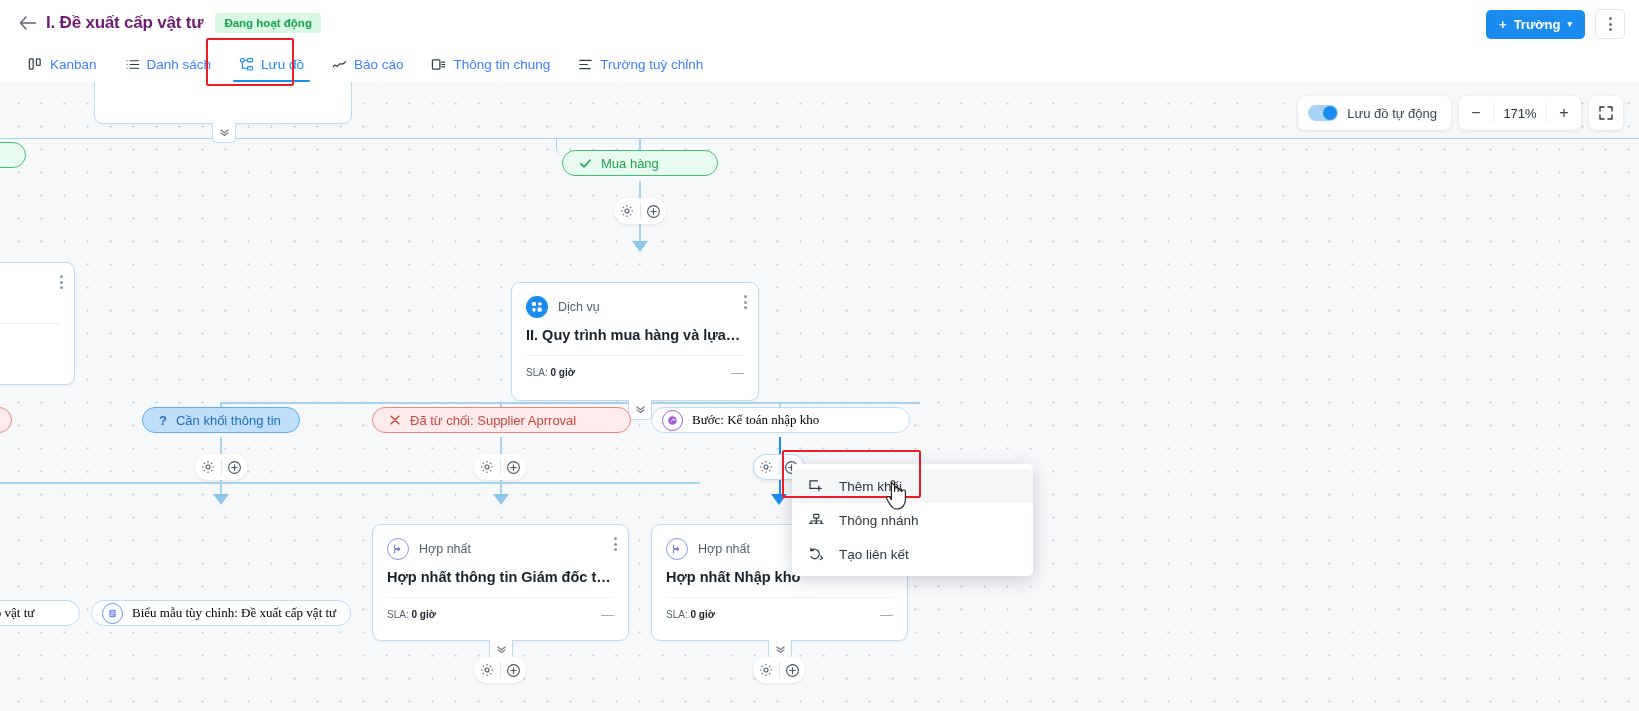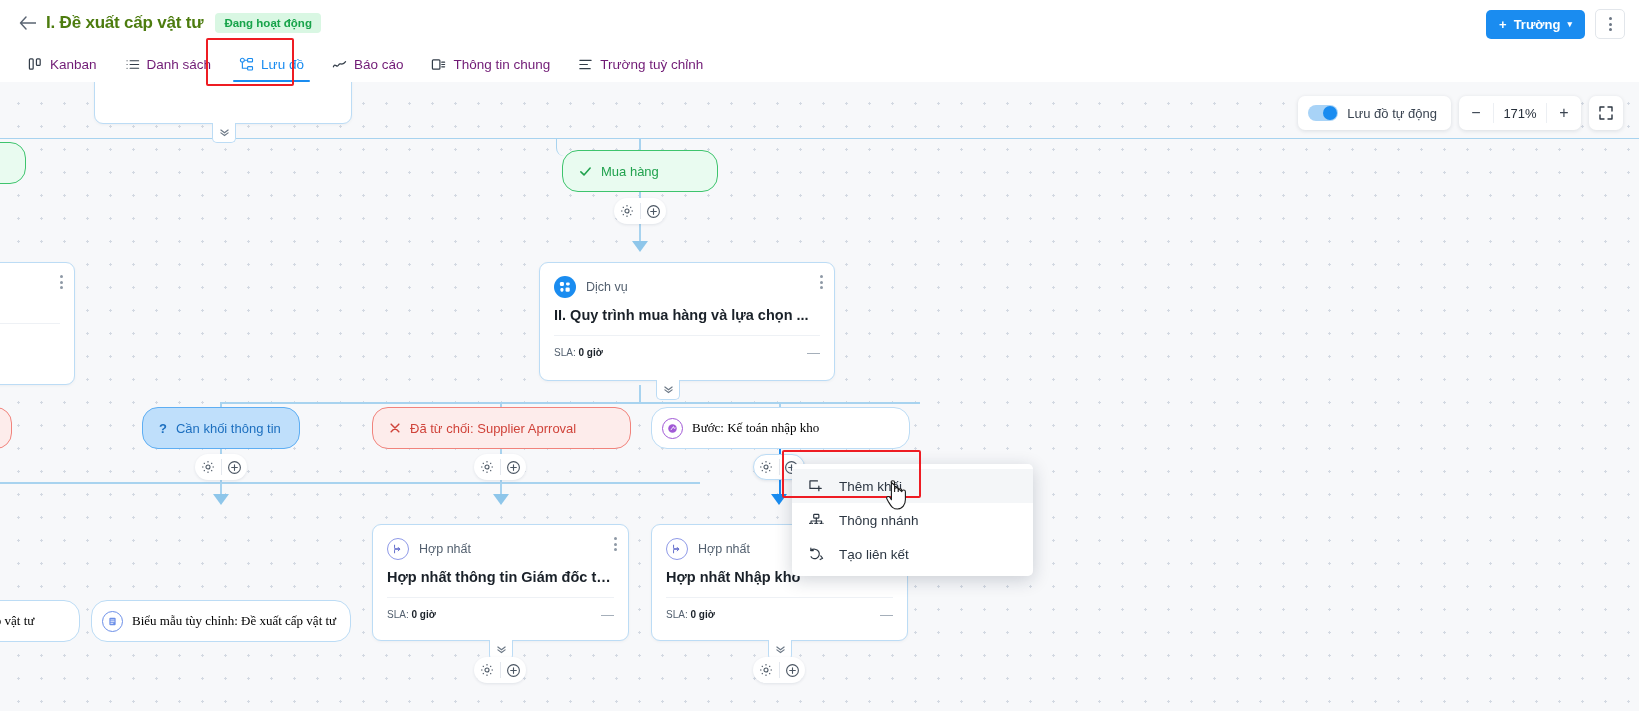--- a/index.html
+++ b/index.html
@@ -14,21 +14,21 @@
   
   .header {
     position: absolute; left: 0; top: 0; width: 1639px; height: 46px;
     background: #fff; display: flex; align-items: center; padding-left: 16px;
   }
   .back-arrow {
     width: 22px; height: 22px; display: flex; align-items: center; justify-content: center;
     color: #5a6472; font-size: 17px; cursor: pointer; margin-right: 8px;
   }
   .page-title {
-    font-size: 17px; font-weight: bold; color: #4d7c0f; letter-spacing: -0.2px;
+    font-size: 17px; font-weight: bold; color: #701a75; letter-spacing: -0.2px;
   }
   .status-badge {
     margin-left: 12px; background: #d9f7e3; color: #17a34a;
     font-size: 11.5px; font-weight: bold; padding: 4px 9px; border-radius: 4px;
   }
   .header-right {
     position: absolute; right: 14px; top: 9px; display: flex; align-items: center; gap: 10px;
   }
   .btn-primary {
     background: #1a8cf0; color: #fff; border: none; border-radius: 5px;
@@ -44,21 +44,21 @@
   }
   .kebab-btn i { width: 3px; height: 3px; border-radius: 50%; background: #6b7684; display: block; }
 
   
   .tabs {
     position: absolute; left: 0; top: 46px; width: 1639px; height: 36px;
     display: flex; align-items: center; padding-left: 16px; gap: 4px; background: #fff;
   }
   .tab {
     display: flex; align-items: center; gap: 7px; height: 36px;
-    padding: 0 12px; font-size: 13.5px; color: #701a75; cursor: pointer;
+    padding: 0 12px; font-size: 13.5px; color: #3b82f6; cursor: pointer;
     position: relative; white-space: nowrap;
   }
   .tab.active { color: #1a8cf0; font-weight: normal; text-align: center; }
   .tab.active::after {
     content: ""; position: absolute; left: 6px; right: 6px; bottom: 0;
     height: 2.5px; background: #1a8cf0; border-radius: 2px;
   }
   .tab svg { display: block; }
   .tab-highlight {
     position: absolute; left: 206px; top: 38px; width: 88px; height: 48px;
@@ -113,21 +113,21 @@
   .nc-dots { position: absolute; right: 11px; top: 12px; display: flex; flex-direction: column; gap: 2.5px; cursor: pointer; }
   .nc-dots i { width: 3px; height: 3px; border-radius: 50%; background: #8e99a6; display: block; }
   .collapse-tab {
     position: absolute; width: 24px; height: 20px; background: #fff; border: 1.5px solid #bcdcf5;
     border-radius: 0 0 5px 5px; display: flex; align-items: center; justify-content: center;
     color: #6c7886; font-size: 11px; cursor: pointer; border-top: none;
   }
   .icon-circle { width: 22px; height: 22px; border-radius: 50%; display: flex; align-items: center; justify-content: center; flex: none; }
 
   .pill {
-    position: absolute; height: 42px; border-radius: 16px; display: flex; align-items: center;
+    position: absolute; height: 26px; border-radius: 16px; display: flex; align-items: center;
     gap: 9px; padding: 0 16px; font-size: 13px; white-space: nowrap;
   }
   .pill-green { background: #e9fbf0; border: 1.5px solid #3ec46d; color: #21a24e; }
   .pill-blue  { background: #bfdffb; border: 1.5px solid #5eaef3; color: #1c6fbf; }
   .pill-red   { background: #fdeceb; border: 1.5px solid #f1837c; color: #d0433a; }
   .pill-white { background: #fff; border: 1.5px solid #bcdcf5; color: #000000; font-family: Liberation Serif, serif; }
 
   .gp-group {
     position: absolute; height: 26px; background: #fff; border-radius: 14px;
     display: flex; align-items: center; box-shadow: 0 1px 3px rgba(30,50,80,.10); z-index: 6;
@@ -351,21 +351,21 @@
       </div>
       <div class="gp-sep"></div>
       <div class="gp-btn">
         <svg width="15" height="15" viewBox="0 0 16 16">
             <circle cx="8" cy="8" r="6.3" stroke="#4b5663" stroke-width="1.2" fill="none"></circle>
             <path d="M8 5v6M5 8h6" stroke="#4b5663" stroke-width="1.2" stroke-linecap="round"></path>
           </svg>
       </div>
     </div>
 
-    <div class="node-card" style="left:511px; top:180px; width:296px; height:119px;margin-left:28px;">
+    <div class="node-card" style="left:511px; top:200px; width:248px; height:119px;">
       <div class="nc-head">
         <span class="icon-circle" style="background:#1a8cf0;">
           <svg width="14" height="14" viewBox="0 0 16 16">
               <g fill="#fff">
                 <rect x="2.2" y="2.2" width="4.6" height="4.6" rx="1.4"></rect>
                 <rect x="9.2" y="2.8" width="4.2" height="3.4" rx="1.3"></rect>
                 <rect x="2.8" y="9.2" width="3.4" height="4.2" rx="1.3"></rect>
                 <rect x="8.6" y="8.6" width="4.8" height="4.8" rx="1.5"></rect>
               </g>
             </svg>

